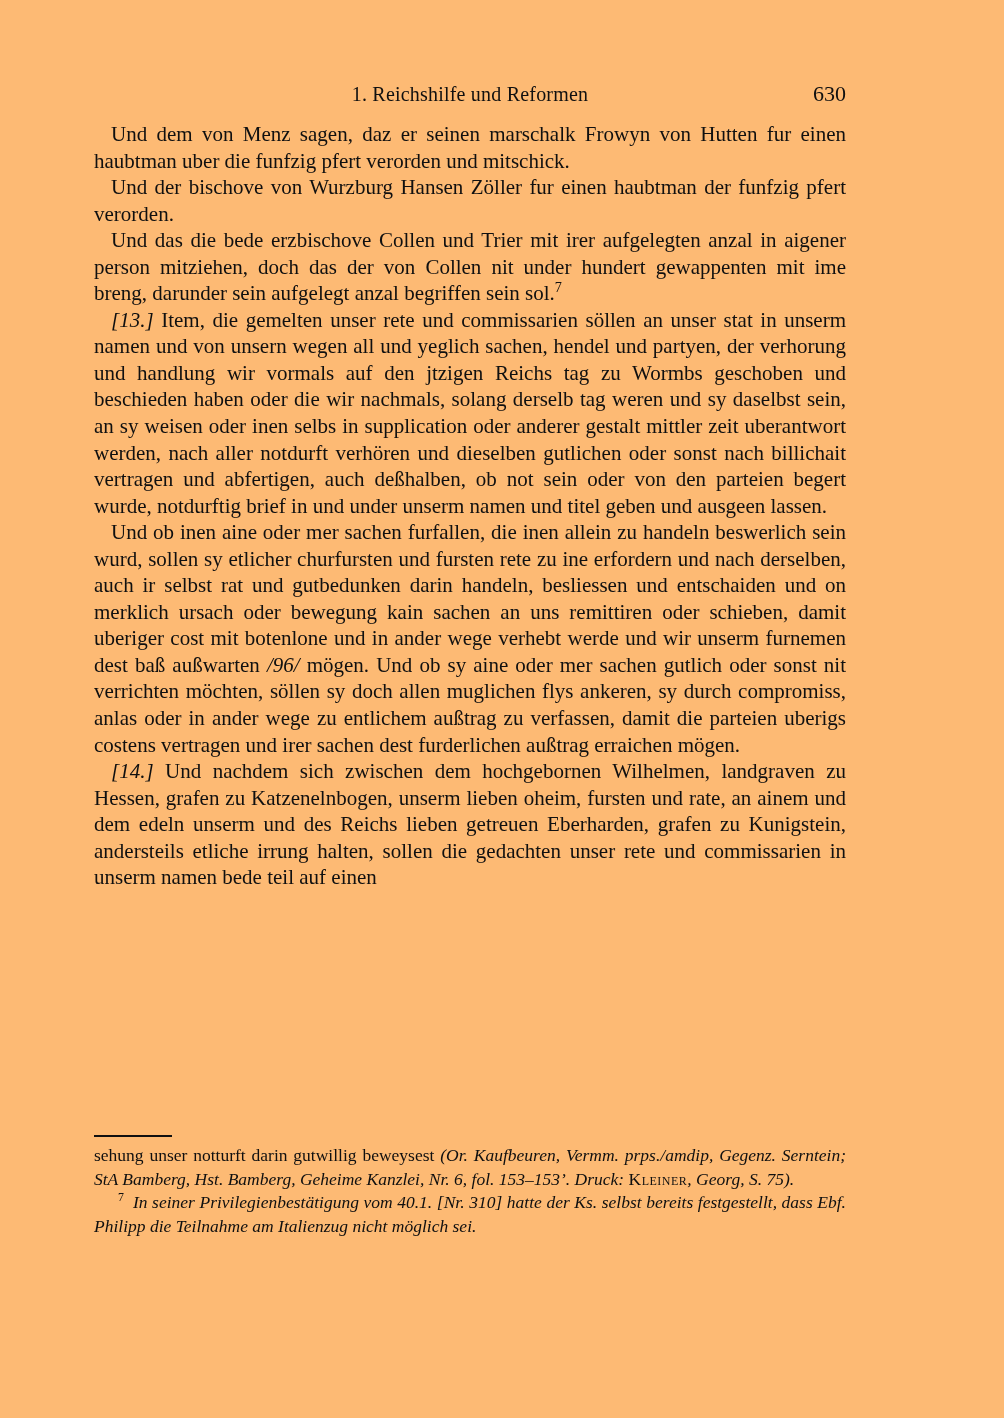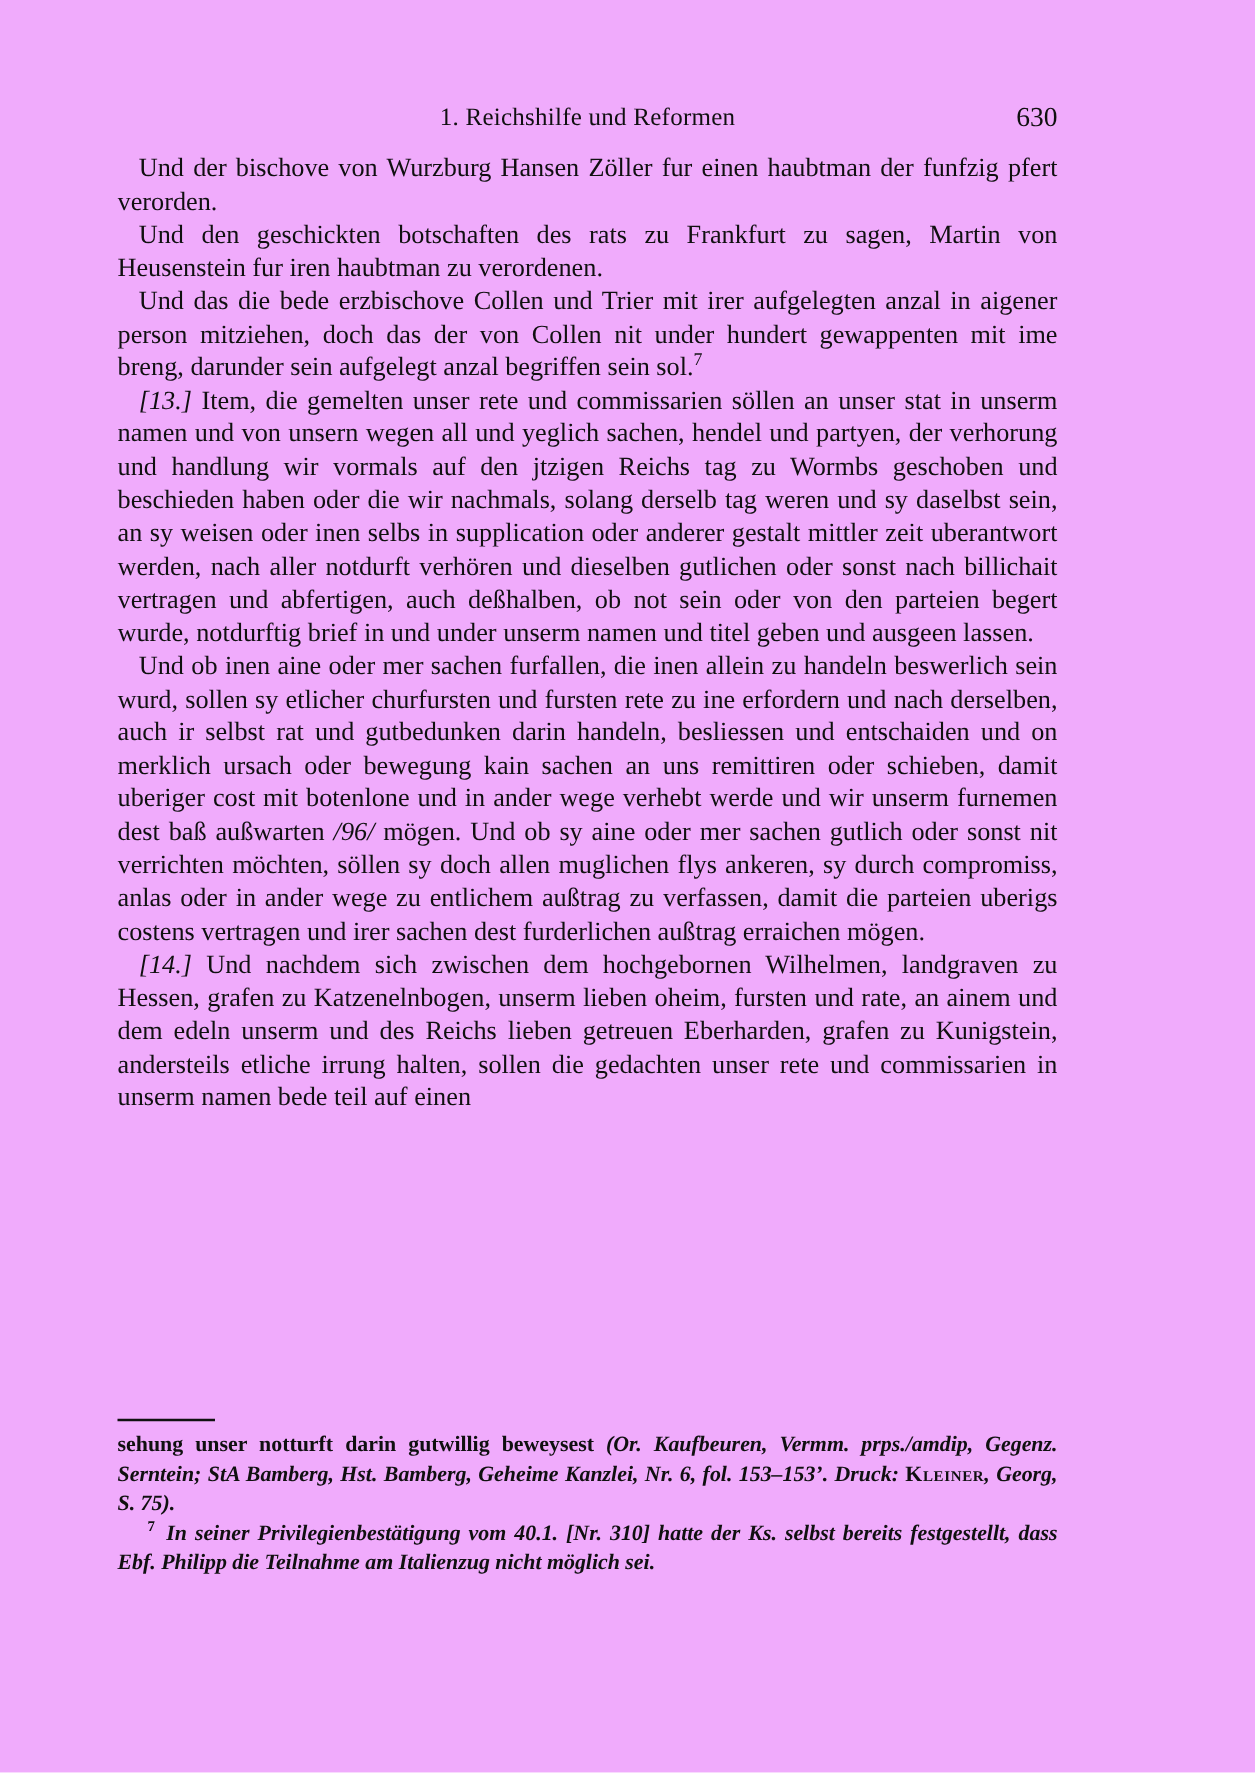--- a/index.html
+++ b/index.html
@@ -4,21 +4,21 @@
 <style>
   html, body {
     margin: 0;
     padding: 0;
     background: #ffffff;
   }
   .page {
     position: relative;
     width: 1004px;
     height: 1418px;
-    background: #f0abfc;
+    background: #fdba74;
     font-family: "Liberation Serif", serif;
     color: #101010;
     overflow: hidden;
   }
   .header {
     position: absolute;
     top: 83px;
     left: 94px;
     width: 752px;
     height: 26px;
@@ -68,42 +68,41 @@
   }
   .footnote-rule {
     width: 78px;
     height: 0;
     border-top: 2px solid #101010;
     margin-bottom: 7px;
   }
   .footnotes p.para {
     margin: 0;
     text-indent: 24px;
-    font-weight: bold;
   }
   .footnotes p.para.flush {
     text-indent: 0;
   }
   .footnotes .sup {
     margin-right: 9px;
   }
 </style>
 </head>
 <body>
 
 <div class="page">
 
   <div class="header">
     <span class="running-title">1. Reichshilfe und Reformen</span>
     <span class="page-number">630</span>
   </div>
 
   <div class="body-text">
+      <p class="para"><span>Und dem von Menz sagen, daz er seinen marschalk Frowyn von Hutten fur einen haubtman uber die funfzig pfert verorden und mitschick.</span></p>
       <p class="para"><span>Und der bischove von Wurzburg Hansen Zöller fur einen haubtman der funfzig pfert verorden.</span></p>
-      <p class="para"><span>Und den geschickten botschaften des rats zu Frankfurt zu sagen, Martin von Heusenstein fur iren haubtman zu verordenen.</span></p>
       <p class="para"><span>Und das die bede erzbischove Collen und Trier mit irer aufgelegten anzal in aigener person mitziehen, doch das der von Collen nit under hundert gewappenten mit ime breng, darunder sein aufgelegt anzal begriffen sein sol.</span><span class="sup">7</span></p>
       <p class="para"><span class="italic">[13.] </span><span>Item, die gemelten unser rete und commissarien söllen an unser stat in unserm namen und von unsern wegen all und yeglich sachen, hendel und partyen, der verhorung und handlung wir vormals auf den jtzigen Reichs tag zu Wormbs geschoben und beschieden haben oder die wir nachmals, solang derselb tag weren und sy daselbst sein, an sy weisen oder inen selbs in supplication oder anderer gestalt mittler zeit uberantwort werden, nach aller notdurft verhören und dieselben gutlichen oder sonst nach billichait vertragen und abfertigen, auch deßhalben, ob not sein oder von den parteien begert wurde, notdurftig brief in und under unserm namen und titel geben und ausgeen lassen.</span></p>
       <p class="para"><span>Und ob inen aine oder mer sachen furfallen, die inen allein zu handeln beswerlich sein wurd, sollen sy etlicher churfursten und fursten rete zu ine erfordern und nach derselben, auch ir selbst rat und gutbedunken darin handeln, besliessen und entschaiden und on merklich ursach oder bewegung kain sachen an uns remittiren oder schieben, damit uberiger cost mit botenlone und in ander wege verhebt werde und wir unserm furnemen dest baß außwarten </span><span class="italic">/96/</span><span> mögen. Und ob sy aine oder mer sachen gutlich oder sonst nit verrichten möchten, söllen sy doch allen muglichen flys ankeren, sy durch compromiss, anlas oder in ander wege zu entlichem außtrag zu verfassen, damit die parteien uberigs costens vertragen und irer sachen dest furderlichen außtrag erraichen mögen.</span></p>
       <p class="para"><span class="italic">[14.] </span><span>Und nachdem sich zwischen dem hochgebornen Wilhelmen, landgraven zu Hessen, grafen zu Katzenelnbogen, unserm lieben oheim, fursten und rate, an ainem und dem edeln unserm und des Reichs lieben getreuen Eberharden, grafen zu Kunigstein, andersteils etliche irrung halten, sollen die gedachten unser rete und commissarien in unserm namen bede teil auf einen</span></p>
     </div>
 
   <div class="footnote-area">
     <div class="footnote-rule"></div>
     <div class="footnotes">
         <p class="para flush"><span>sehung unser notturft darin gutwillig beweysest </span><span class="italic">(Or. Kaufbeuren, Vermm. prps./amdip, Gegenz. Serntein; StA Bamberg, Hst. Bamberg, Geheime Kanzlei, Nr. 6, fol. 153–153’. Druck: </span><span class="smallcaps">Kleiner</span><span class="italic">, Georg, S. 75).</span></p>

